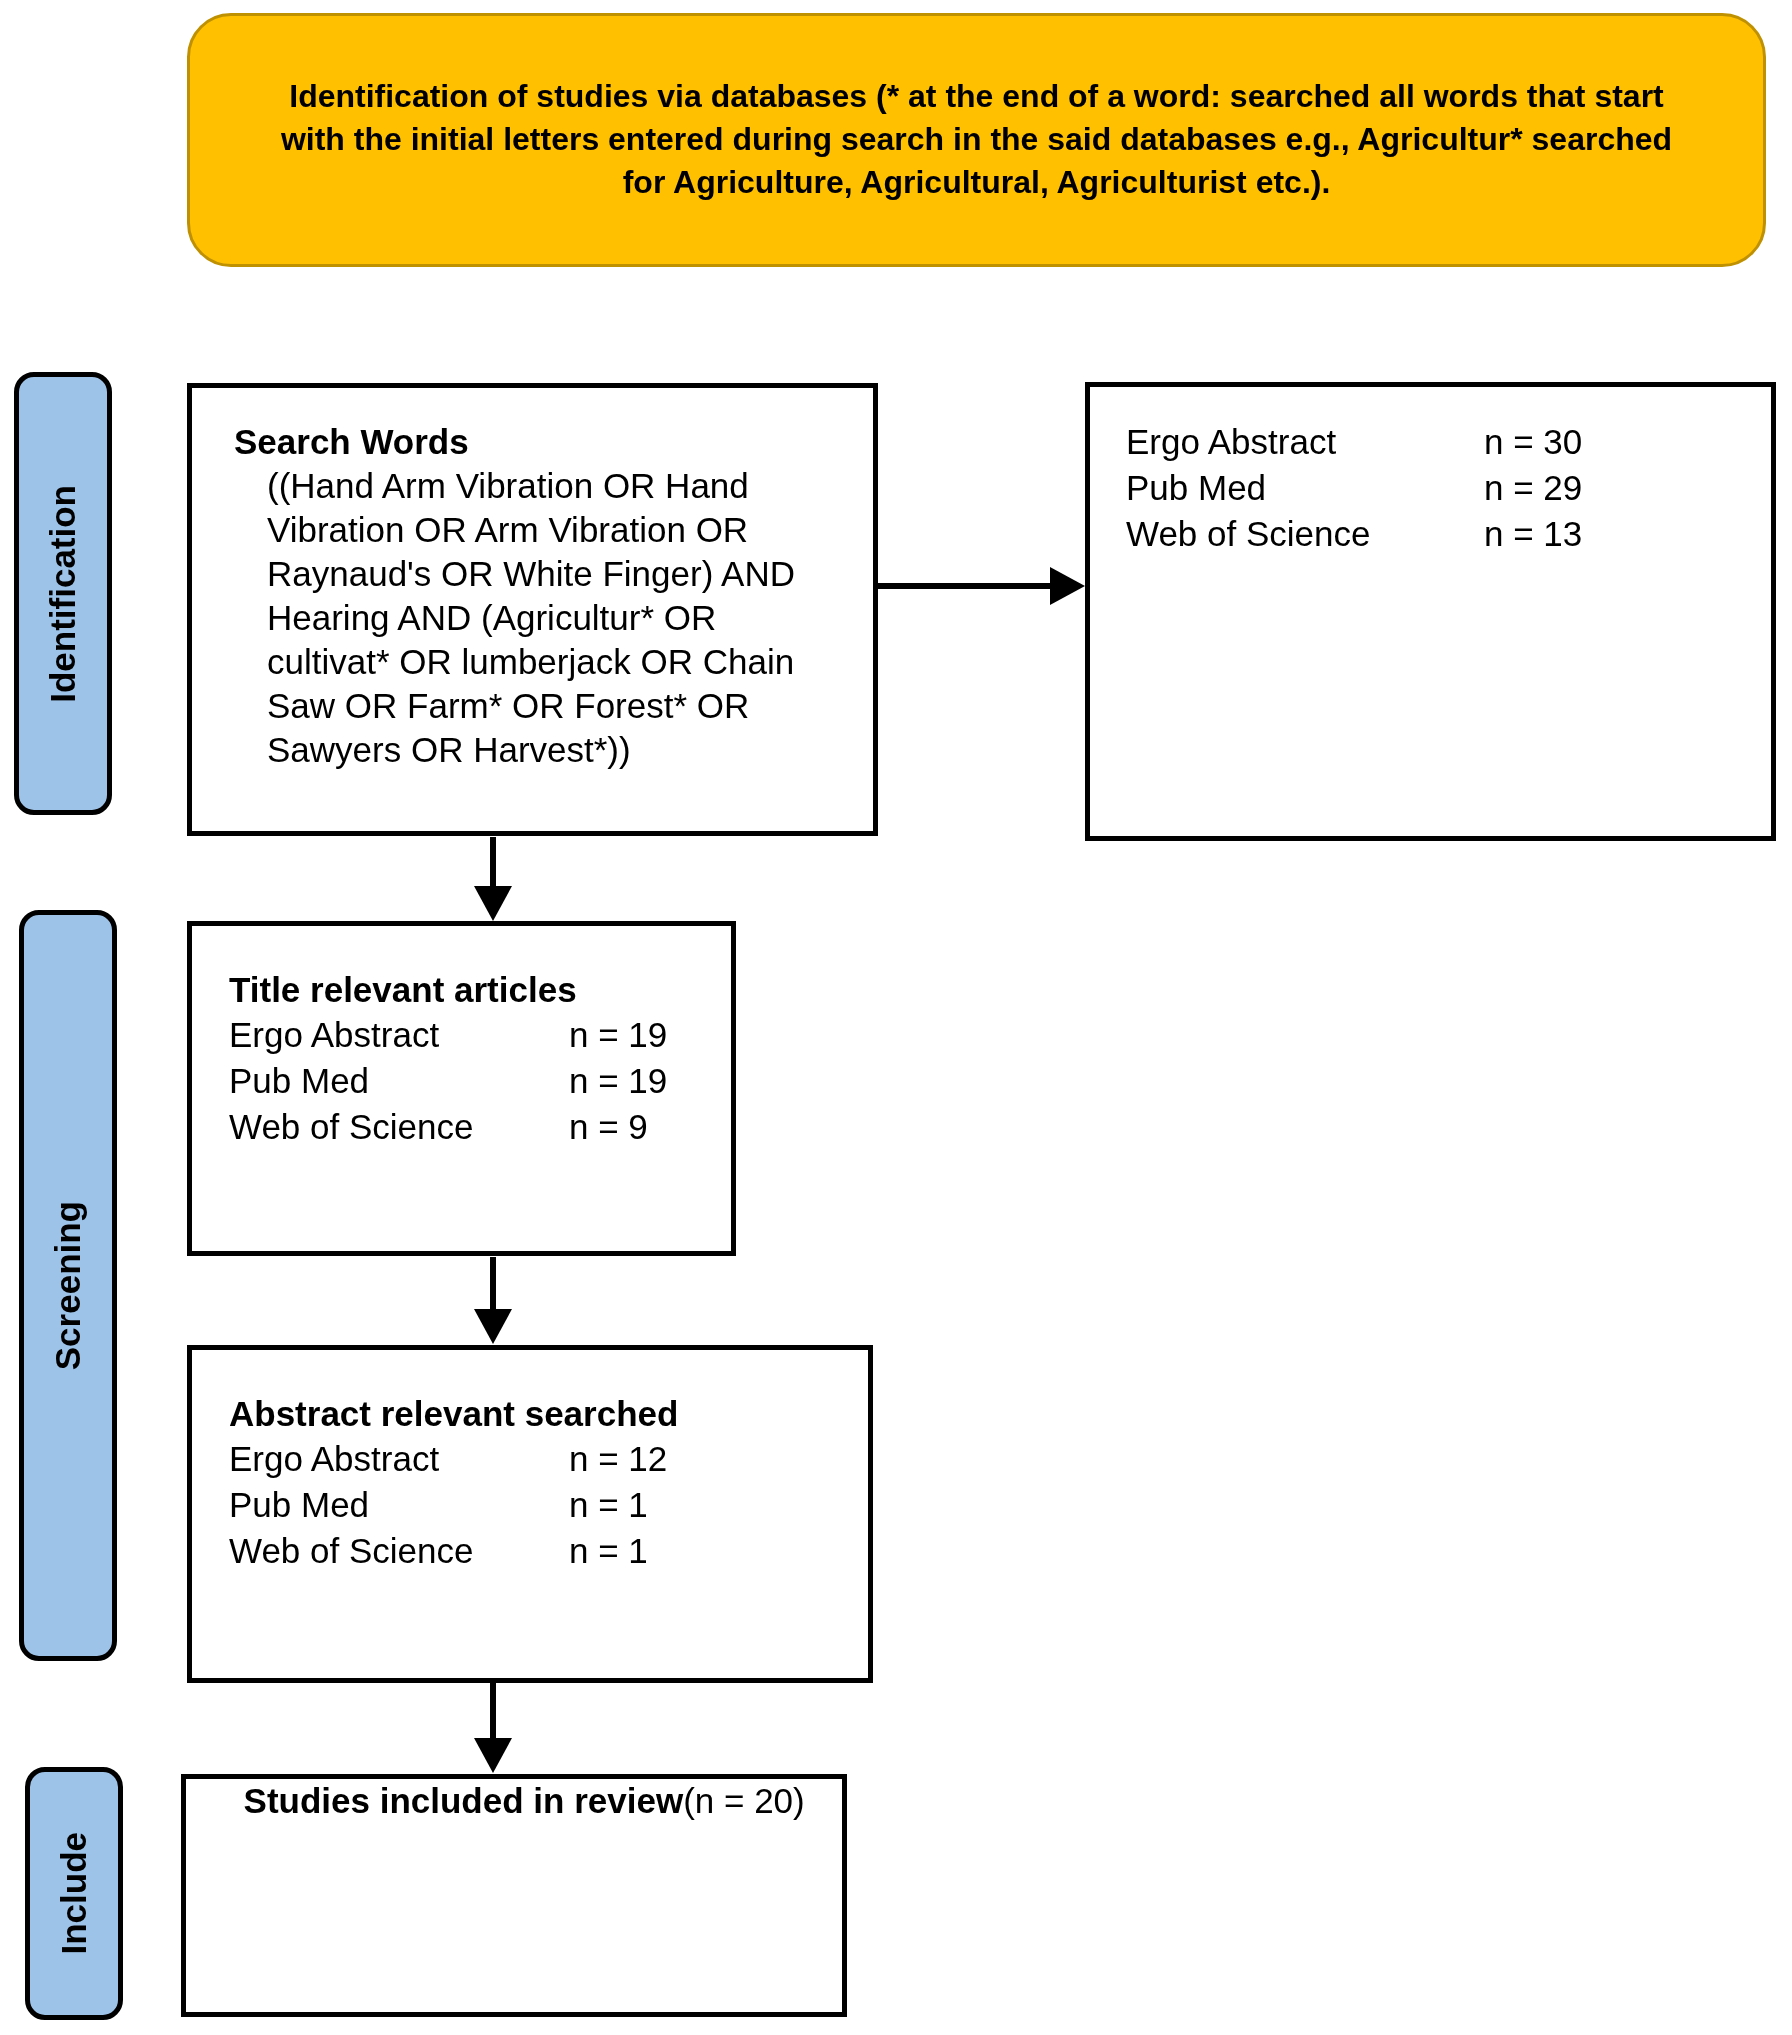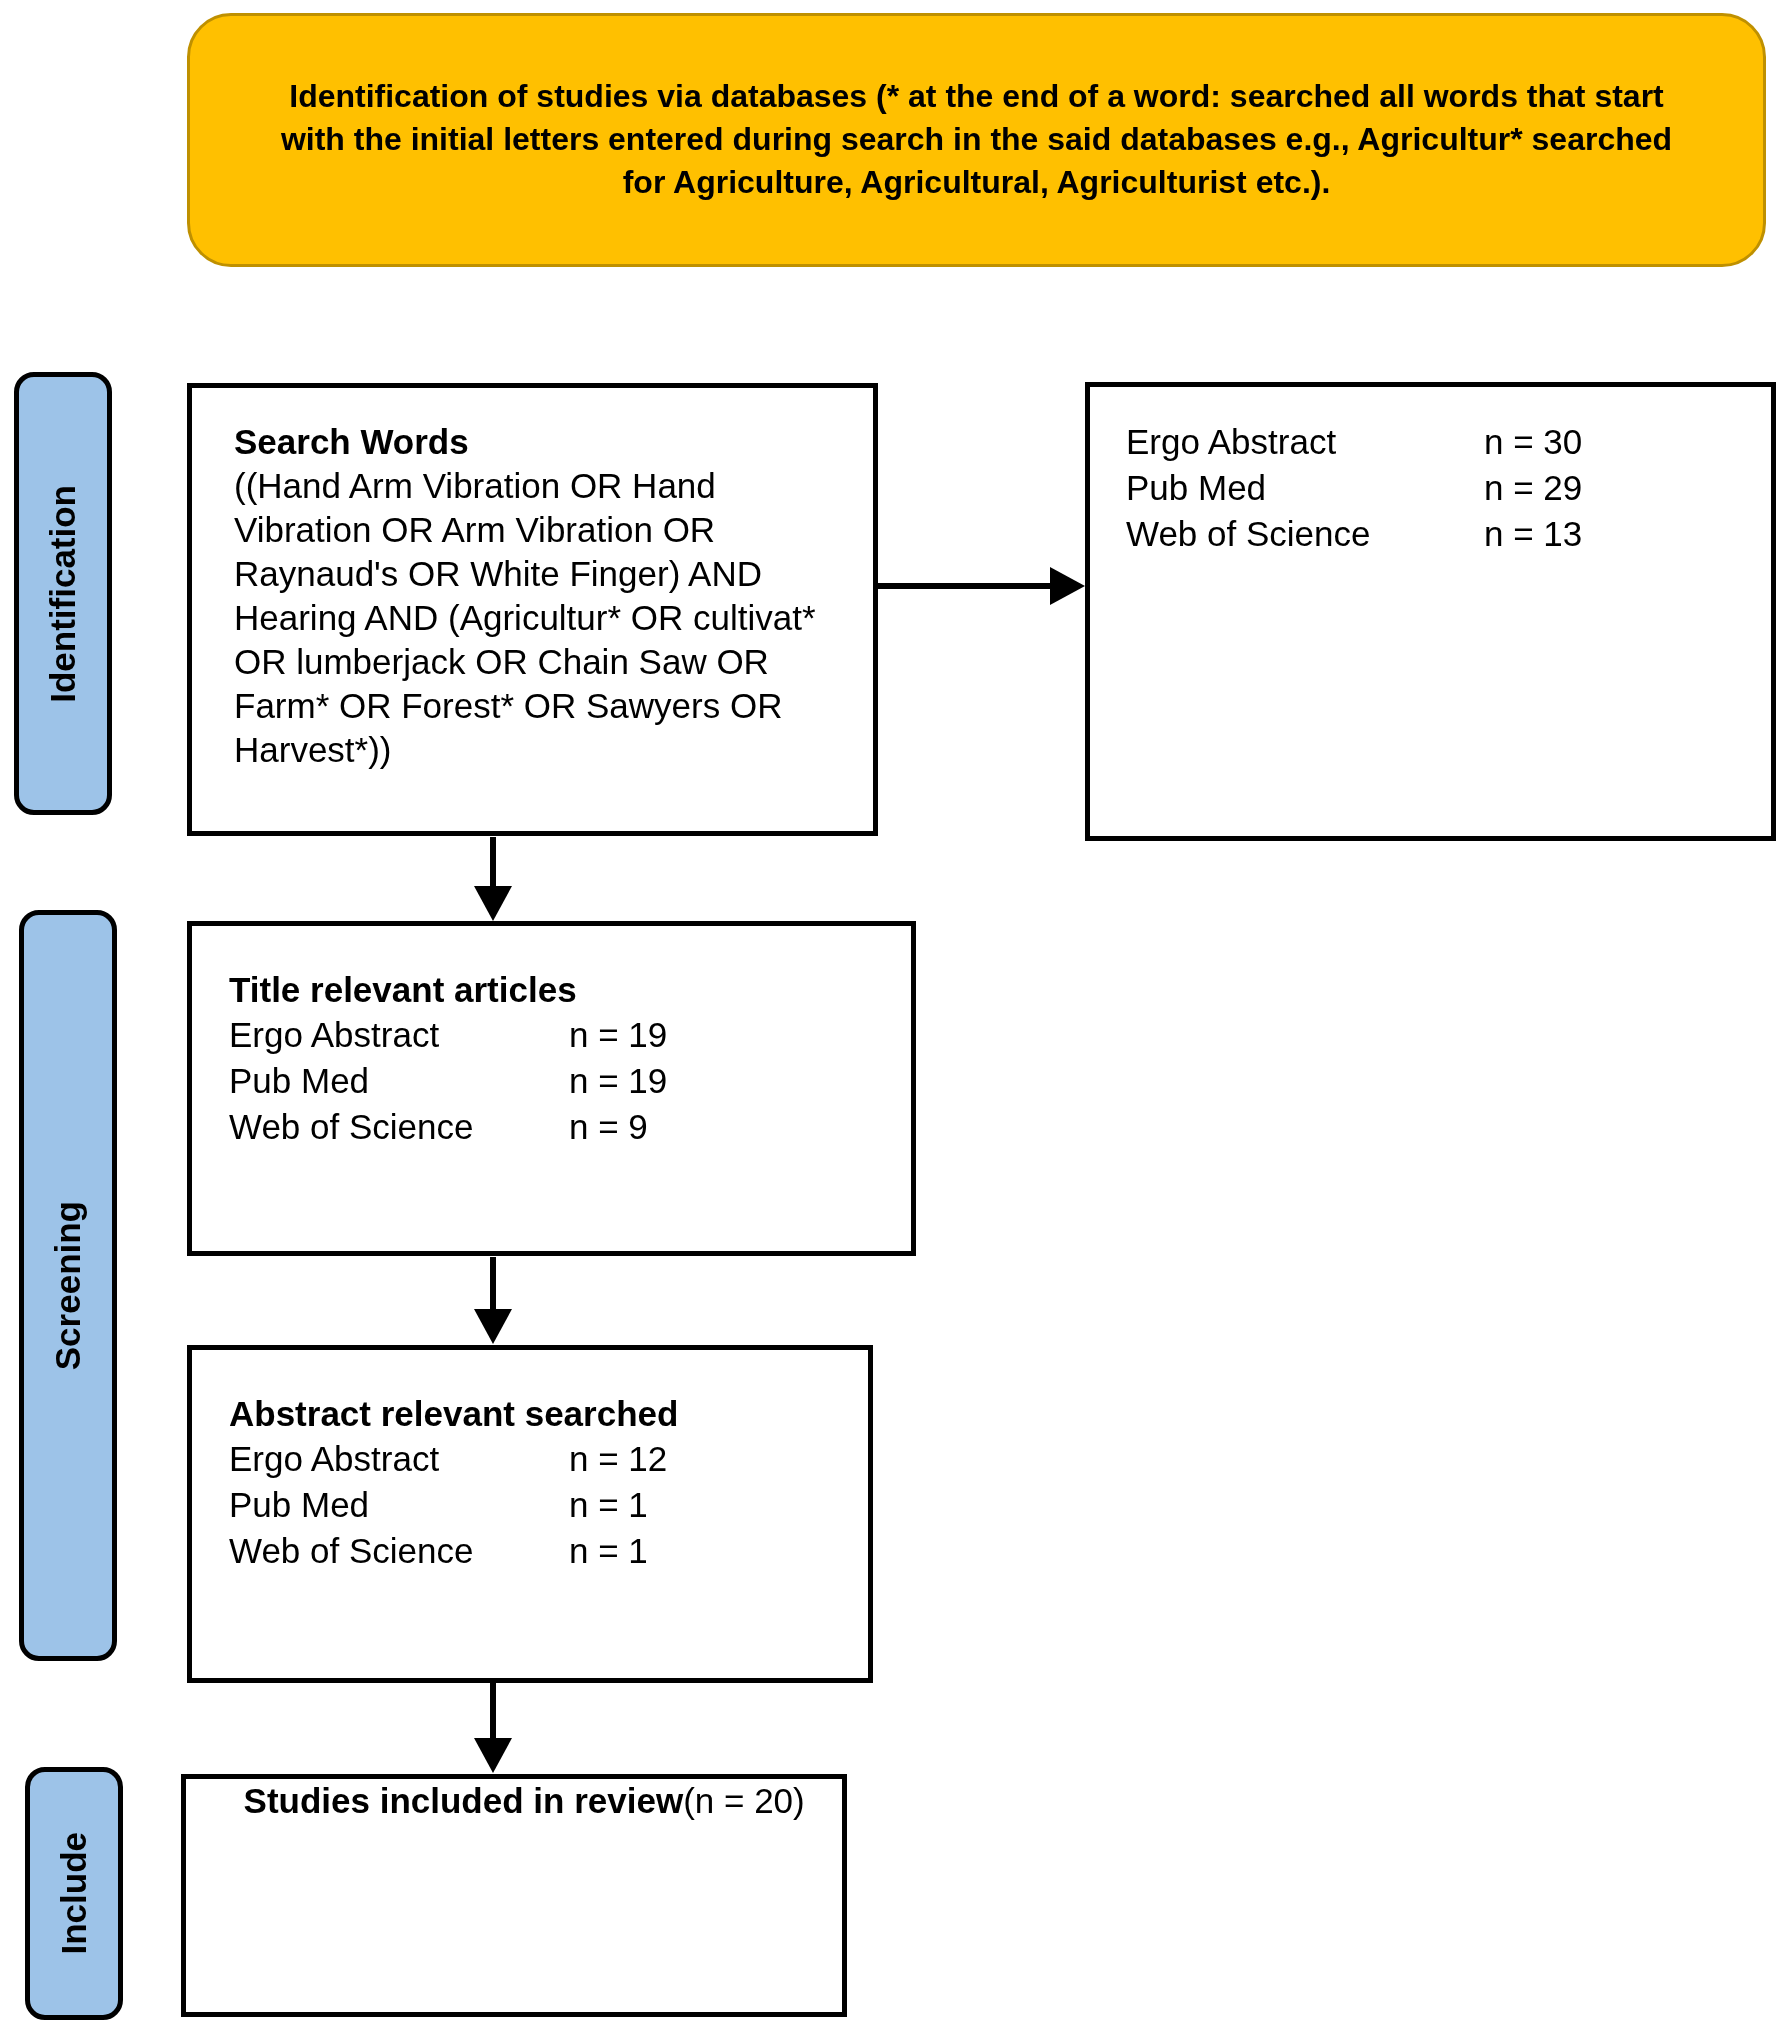--- a/index.html
+++ b/index.html
@@ -60,34 +60,34 @@
   .flow-box {
     position: absolute;
     background: #ffffff;
     border: 5.6px solid #000;
     box-sizing: border-box;
     font-size: 35px;
     line-height: 44px;
   }
   .box-search   { left: 187px;  top: 383px;  width: 691px; height: 453px; padding: 32px 36px 0 42px; }
   .box-records  { left: 1085px; top: 382px;  width: 691px; height: 459px; padding: 32px 18.7px 0 36px; }
-  .box-title    { left: 187px;  top: 921px; width: 729px; height: 335px; padding: 42px 30px 0 37px; }
+  .box-title    { left: 187px;  top: 921px; width: 549px; height: 335px; padding: 42px 30px 0 37px; }
   .box-abstract { left: 187px;  top: 1345px; width: 686px; height: 338px; padding: 42px 18.7px 0 37px; }
   .box-included {
     left: 181px; top: 1774px; width: 666px; height: 243px;
     padding: 0 18.7px 0 39px;
     display: flex; flex-direction: row; justify-content: center;
   }
 
   .box-heading { font-weight: bold; }
 
   .db-row { display: grid; grid-template-columns: 340px auto; line-height: 46px; }
   .box-records .db-row { grid-template-columns: 358px auto; }
 
-  .query-text { white-space: pre-line; }
+  .query-text { white-space: pre-line; margin-left: 33px; }
 
   
   .arrow-line-v { position: absolute; width: 5.6px; background: #000; }
   .arrow-head-down {
     position: absolute; width: 0; height: 0;
     border-left: 19.3px solid transparent;
     border-right: 19.3px solid transparent;
     border-top: 35px solid #000;
   }
   .arrow-line-h { position: absolute; height: 5.6px; background: #000; }

